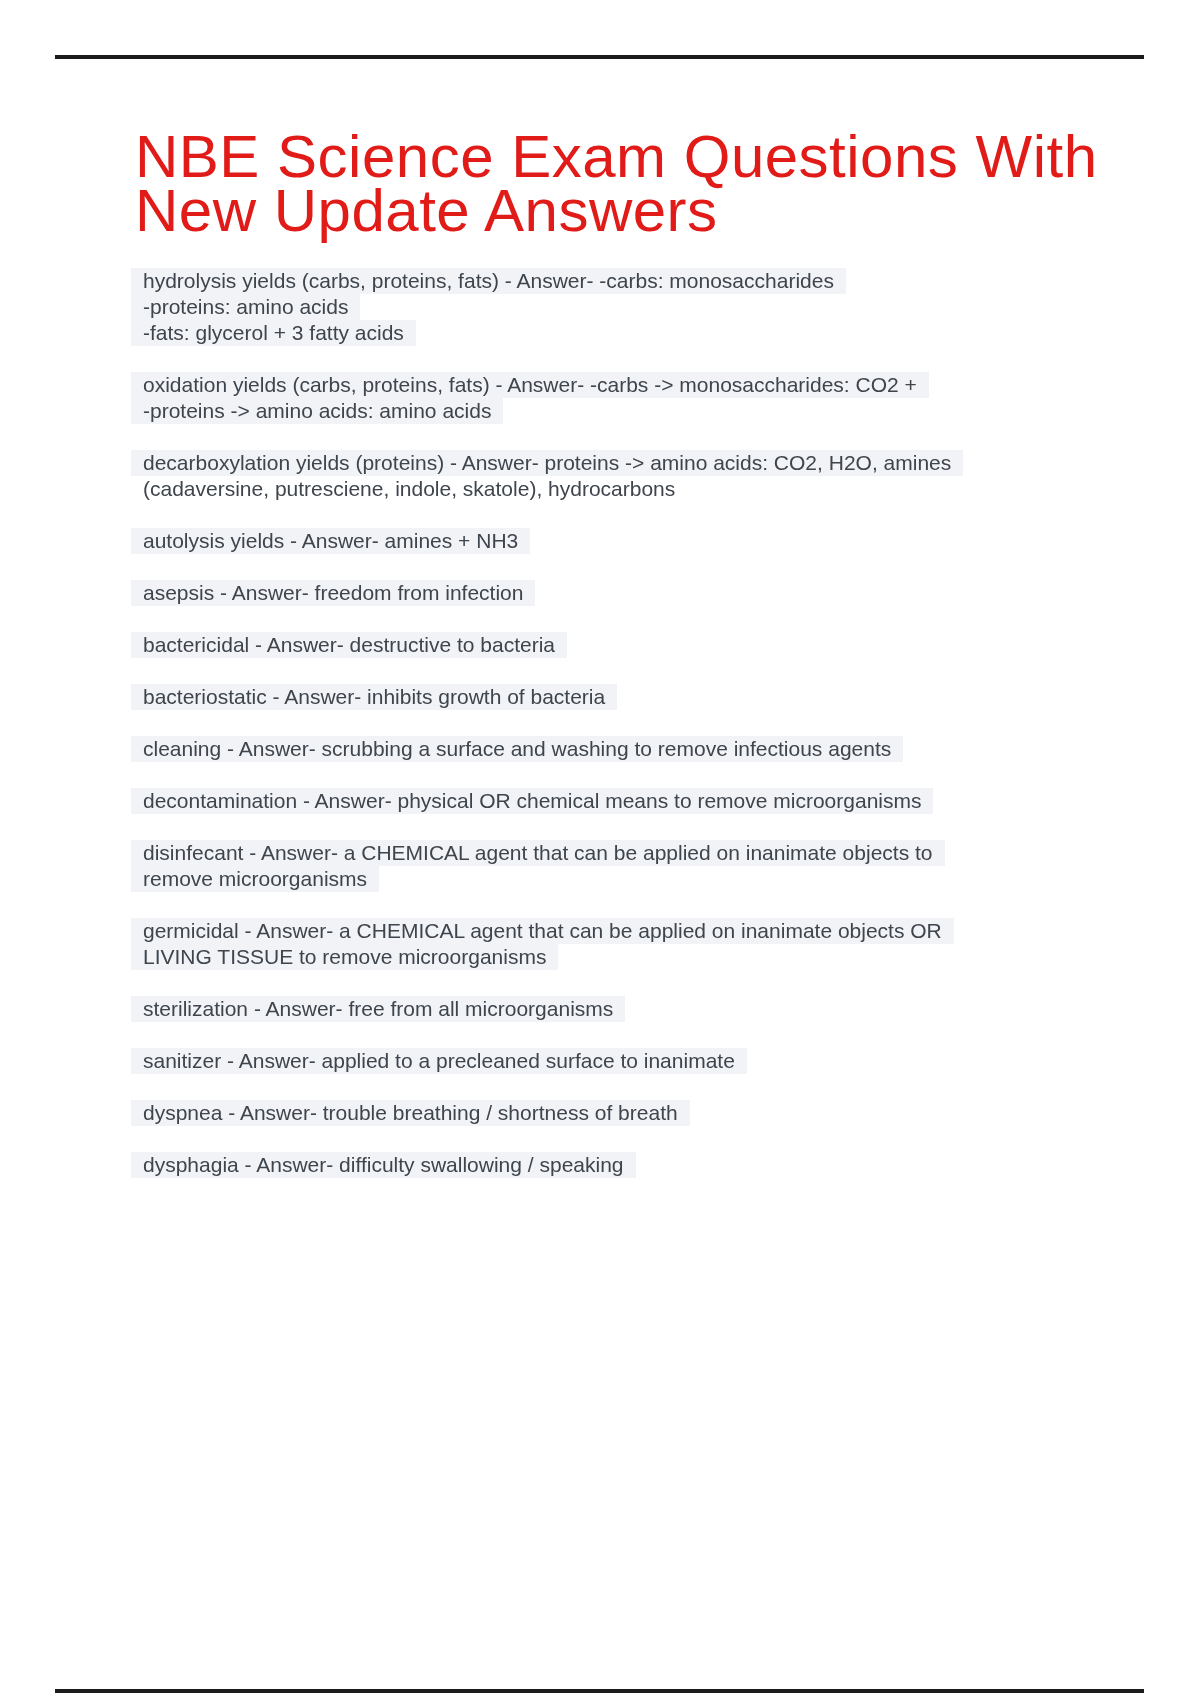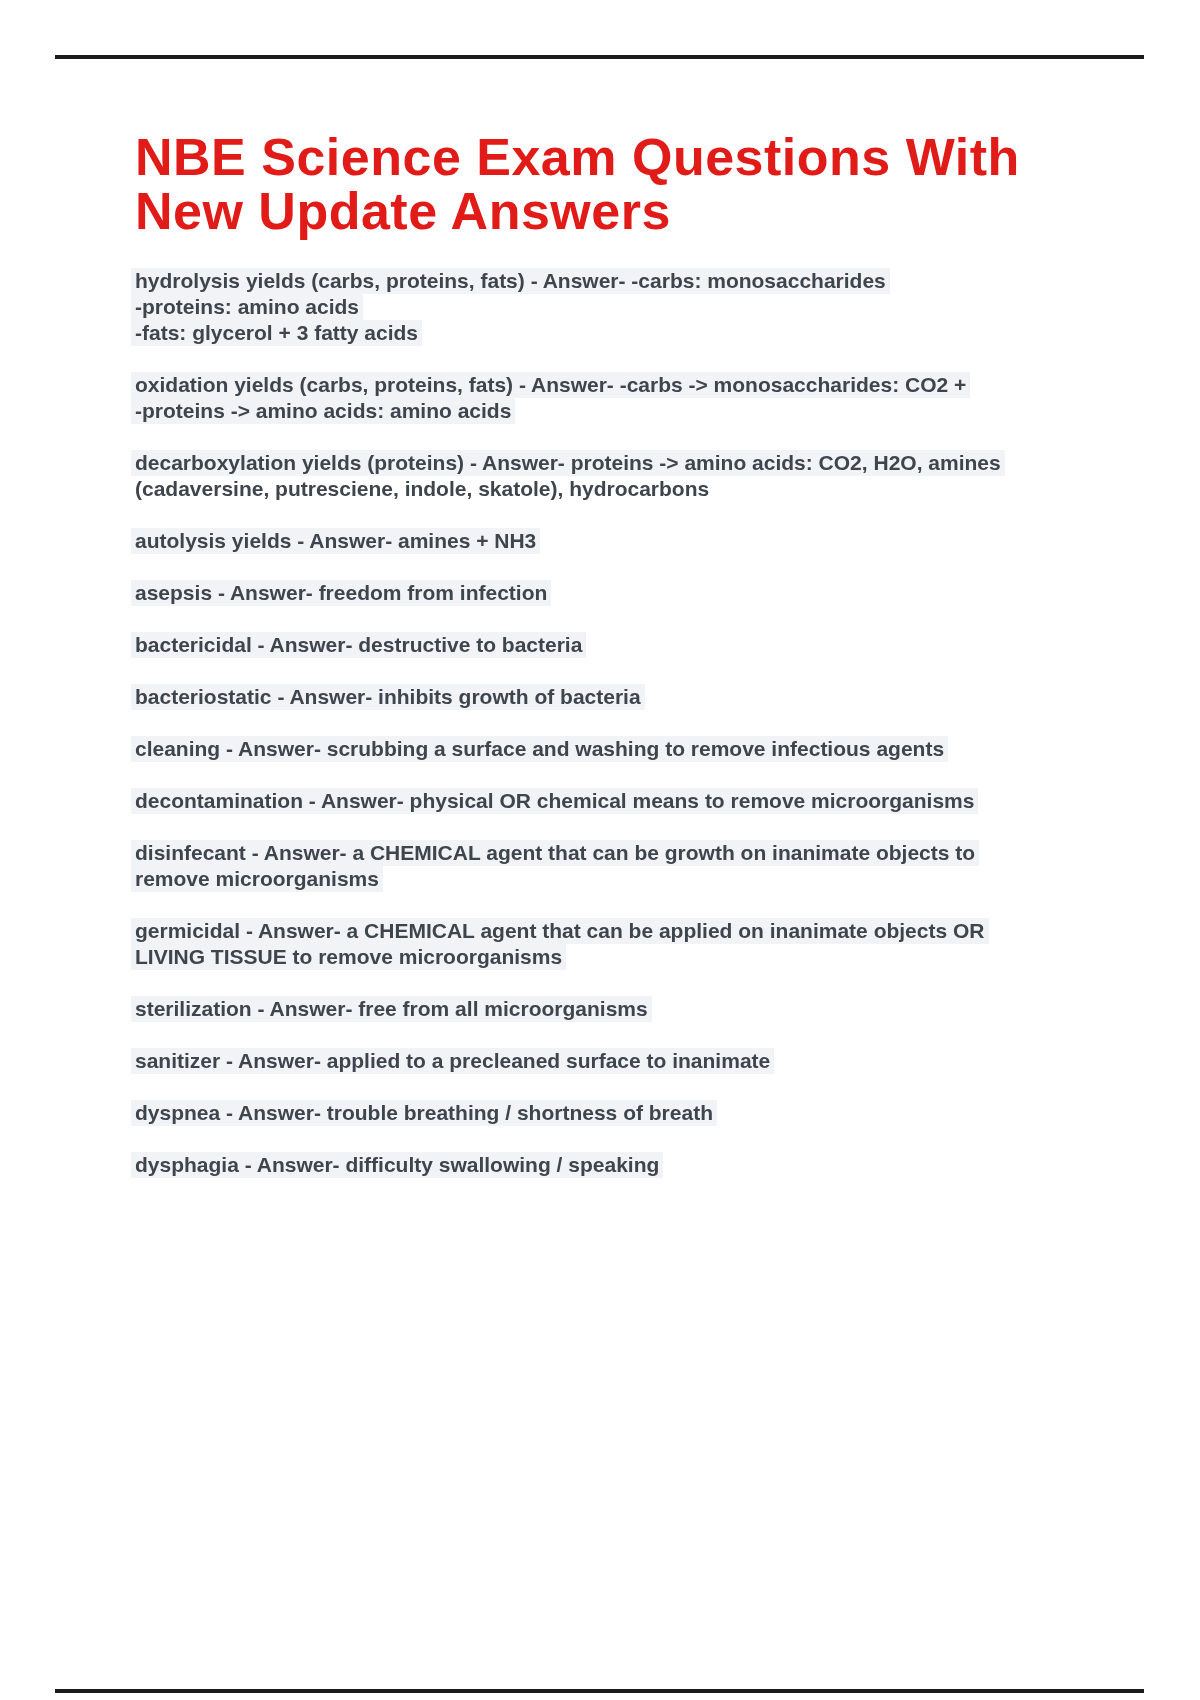--- a/index.html
+++ b/index.html
@@ -28,40 +28,39 @@
   .rule-top{top:55px;}
   .rule-bottom{top:1689px;}
   .content{
     position:absolute;
     left:135px;
     top:130px;
     width:965px;
   }
   .doc-title{
     color:var(--title-color);
-    font-size:52px;
-    font-weight:bold;
+    font-size:60px;
+    font-weight:normal;
     line-height:54px;
     letter-spacing:0.5px;
     margin-bottom:30px;
   }
   .qa-block{
     margin-bottom:26px;
   }
   .qa-line{
     font-size:21px;
     line-height:26px;
     color:var(--text-color);
     white-space:nowrap;
   }
   .qa-line span{
     display:inline-block;
-    padding:0 4px;
+    padding:0 12px;
     margin-left:-4px;
-    font-weight:bold;
   }
   .qa-line span.hl{
     background:var(--hl-color);
   }
 </style>
 </head>
 <body>
 
 <div class="rule rule-top"></div>
 
@@ -96,21 +95,21 @@
       <div class="qa-block">
         <div class="qa-line"><span class="hl">bacteriostatic - Answer- inhibits growth of bacteria</span></div>
       </div>
       <div class="qa-block">
         <div class="qa-line"><span class="hl">cleaning - Answer- scrubbing a surface and washing to remove infectious agents</span></div>
       </div>
       <div class="qa-block">
         <div class="qa-line"><span class="hl">decontamination - Answer- physical OR chemical means to remove microorganisms</span></div>
       </div>
       <div class="qa-block">
-        <div class="qa-line"><span class="hl">disinfecant - Answer- a CHEMICAL agent that can be growth on inanimate objects to</span></div>
+        <div class="qa-line"><span class="hl">disinfecant - Answer- a CHEMICAL agent that can be applied on inanimate objects to</span></div>
         <div class="qa-line"><span class="hl">remove microorganisms</span></div>
       </div>
       <div class="qa-block">
         <div class="qa-line"><span class="hl">germicidal - Answer- a CHEMICAL agent that can be applied on inanimate objects OR</span></div>
         <div class="qa-line"><span class="hl">LIVING TISSUE to remove microorganisms</span></div>
       </div>
       <div class="qa-block">
         <div class="qa-line"><span class="hl">sterilization - Answer- free from all microorganisms</span></div>
       </div>
       <div class="qa-block">

